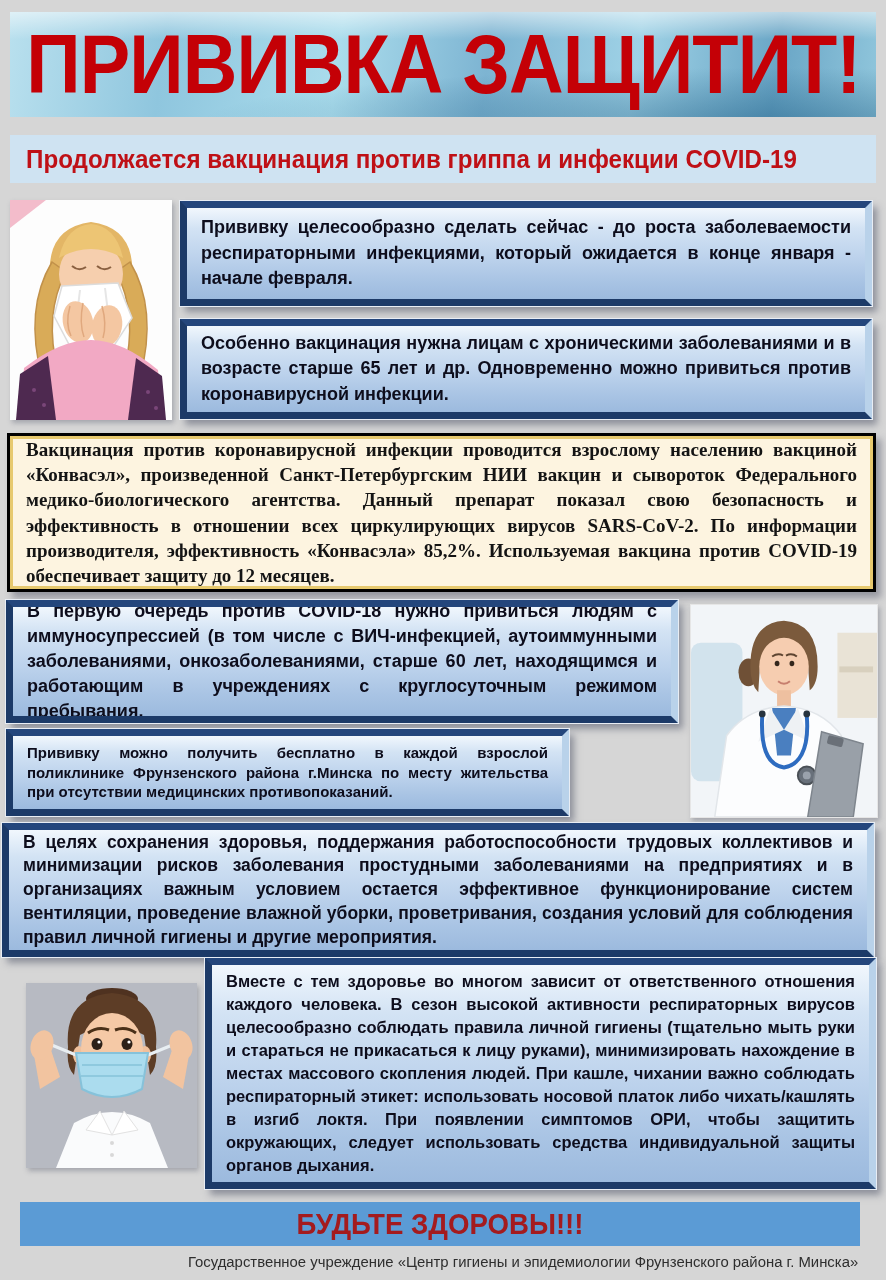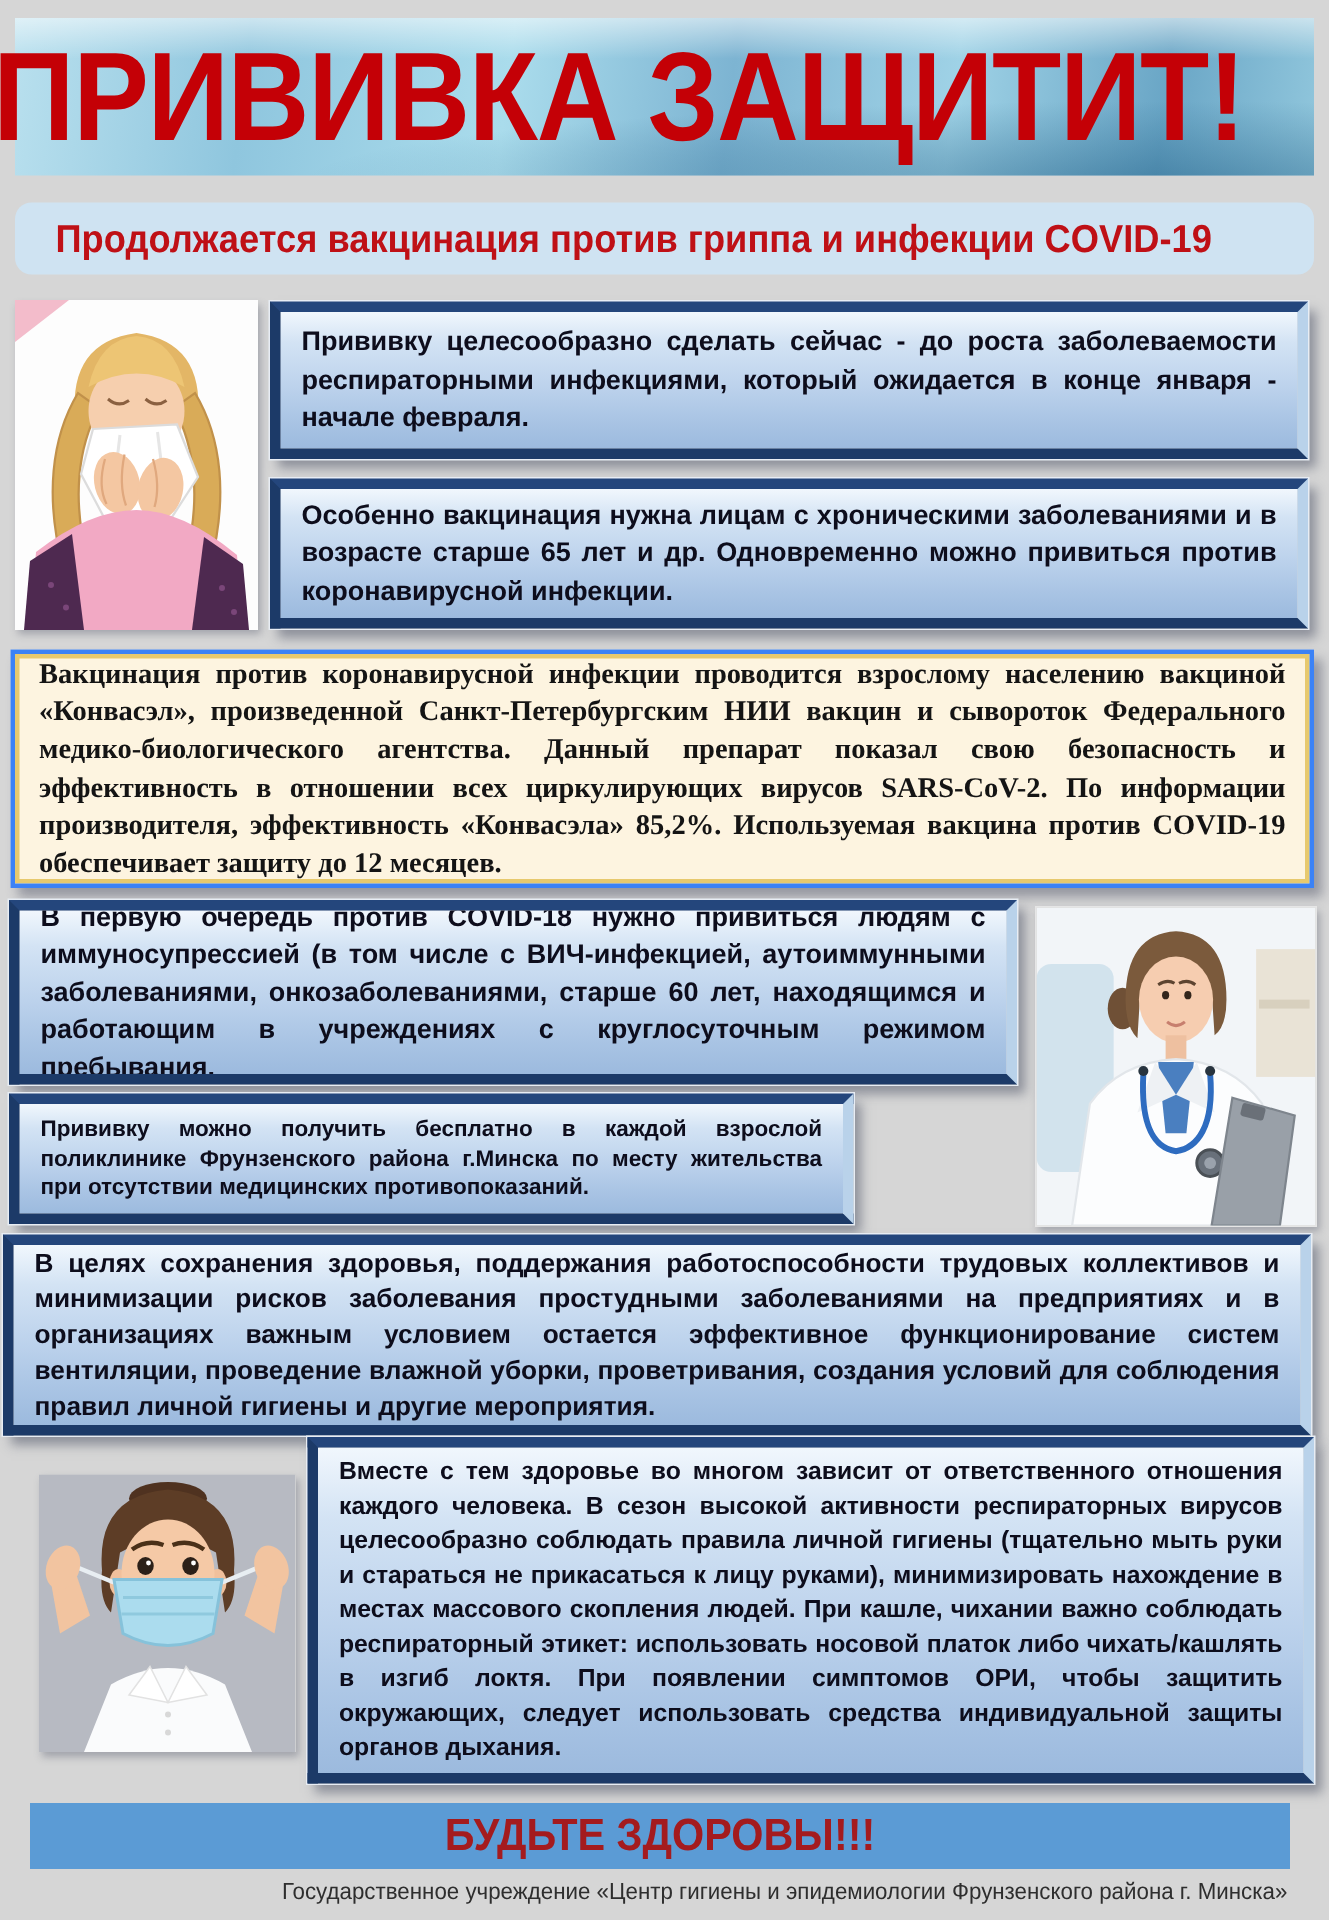--- a/index.html
+++ b/index.html
@@ -10,33 +10,32 @@
     overflow:hidden;
     font-family:"Liberation Sans",sans-serif;
   }
   
   .title-banner{
     position:absolute;left:10px;top:12px;width:866px;height:105px;
     background:
       linear-gradient(180deg, rgba(255,255,255,.55) 0%, rgba(255,255,255,0) 26%),
       radial-gradient(120% 95% at 88% 105%, rgba(26,88,128,.45) 0%, rgba(26,88,128,0) 55%),
       linear-gradient(97deg,#b9e0ee 0%,#8fc6de 18%,#aadcec 38%,#7db4d2 55%,#9fd2e6 72%,#6aa6c6 88%,#90c6dc 100%);
-    display:flex;align-items:center;justify-content:flex-end;
+    display:flex;align-items:center;justify-content:center;
   }
   .title-banner h1{
     margin:0;font-size:84px;font-weight:bold;color:#c40006;
     white-space:nowrap;transform:scaleX(.9);transform-origin:center;
     letter-spacing:-1px;
   }
   
   .subtitle-bar{
     position:absolute;left:10px;top:135px;width:866px;height:48px;
-    background:#cfe3f2;display:flex;align-items:center;padding-left:27px;
+    background:#cfe3f2;display:flex;align-items:center;padding-left:16px;
     box-sizing:border-box;
-    border-radius:11px;
   }
   .subtitle-bar h2{
     margin:0;font-size:26px;font-weight:bold;color:#bf1016;
     white-space:nowrap;transform:scaleX(.93);transform-origin:left center;
   }
   
   .panel{
     position:absolute;box-sizing:border-box;
     border:7px solid #1c3a68;border-right-color:#b9d2ea;border-top-color:#24467c;
     box-shadow:0 0 0 1px #e8edf4, 5px 6px 7px rgba(70,75,95,.5);
@@ -51,21 +50,21 @@
   }
   .b1{left:180px;top:201px;width:692px;height:105px;font-size:18px;line-height:1.42;}
   .b2{left:180px;top:319px;width:692px;height:100px;font-size:18px;line-height:1.4;}
   .b3{left:6px;top:600px;width:672px;height:123px;font-size:18px;line-height:1.38;}
   .b4{left:6px;top:729px;width:563px;height:87px;font-size:15px;line-height:1.3;}
   .b5{left:2px;top:823px;width:872px;height:134px;font-size:17.5px;line-height:1.36;}
   .b6{left:205px;top:958px;width:671px;height:231px;font-size:16.5px;line-height:1.4;}
   
   .cream-box{
     position:absolute;left:7px;top:433px;width:869px;height:159px;box-sizing:border-box;
-    background:#fdf4e0;border:3px solid #3b82f6;
+    background:#fdf4e0;border:3px solid #000000;
     box-shadow:inset 0 0 0 3px #e7c96e, 5px 6px 7px rgba(70,75,95,.45);
     display:flex;align-items:center;padding:4px 16px;overflow:hidden;
   }
   .cream-box p{
     margin:0;width:100%;
     font-family:"Liberation Serif",serif;font-weight:bold;color:#141414;
     font-size:19px;line-height:1.32;text-align:justify;text-align-last:left;
   }
   
   .photo{position:absolute;box-shadow:2px 3px 5px rgba(70,75,95,.35);}

